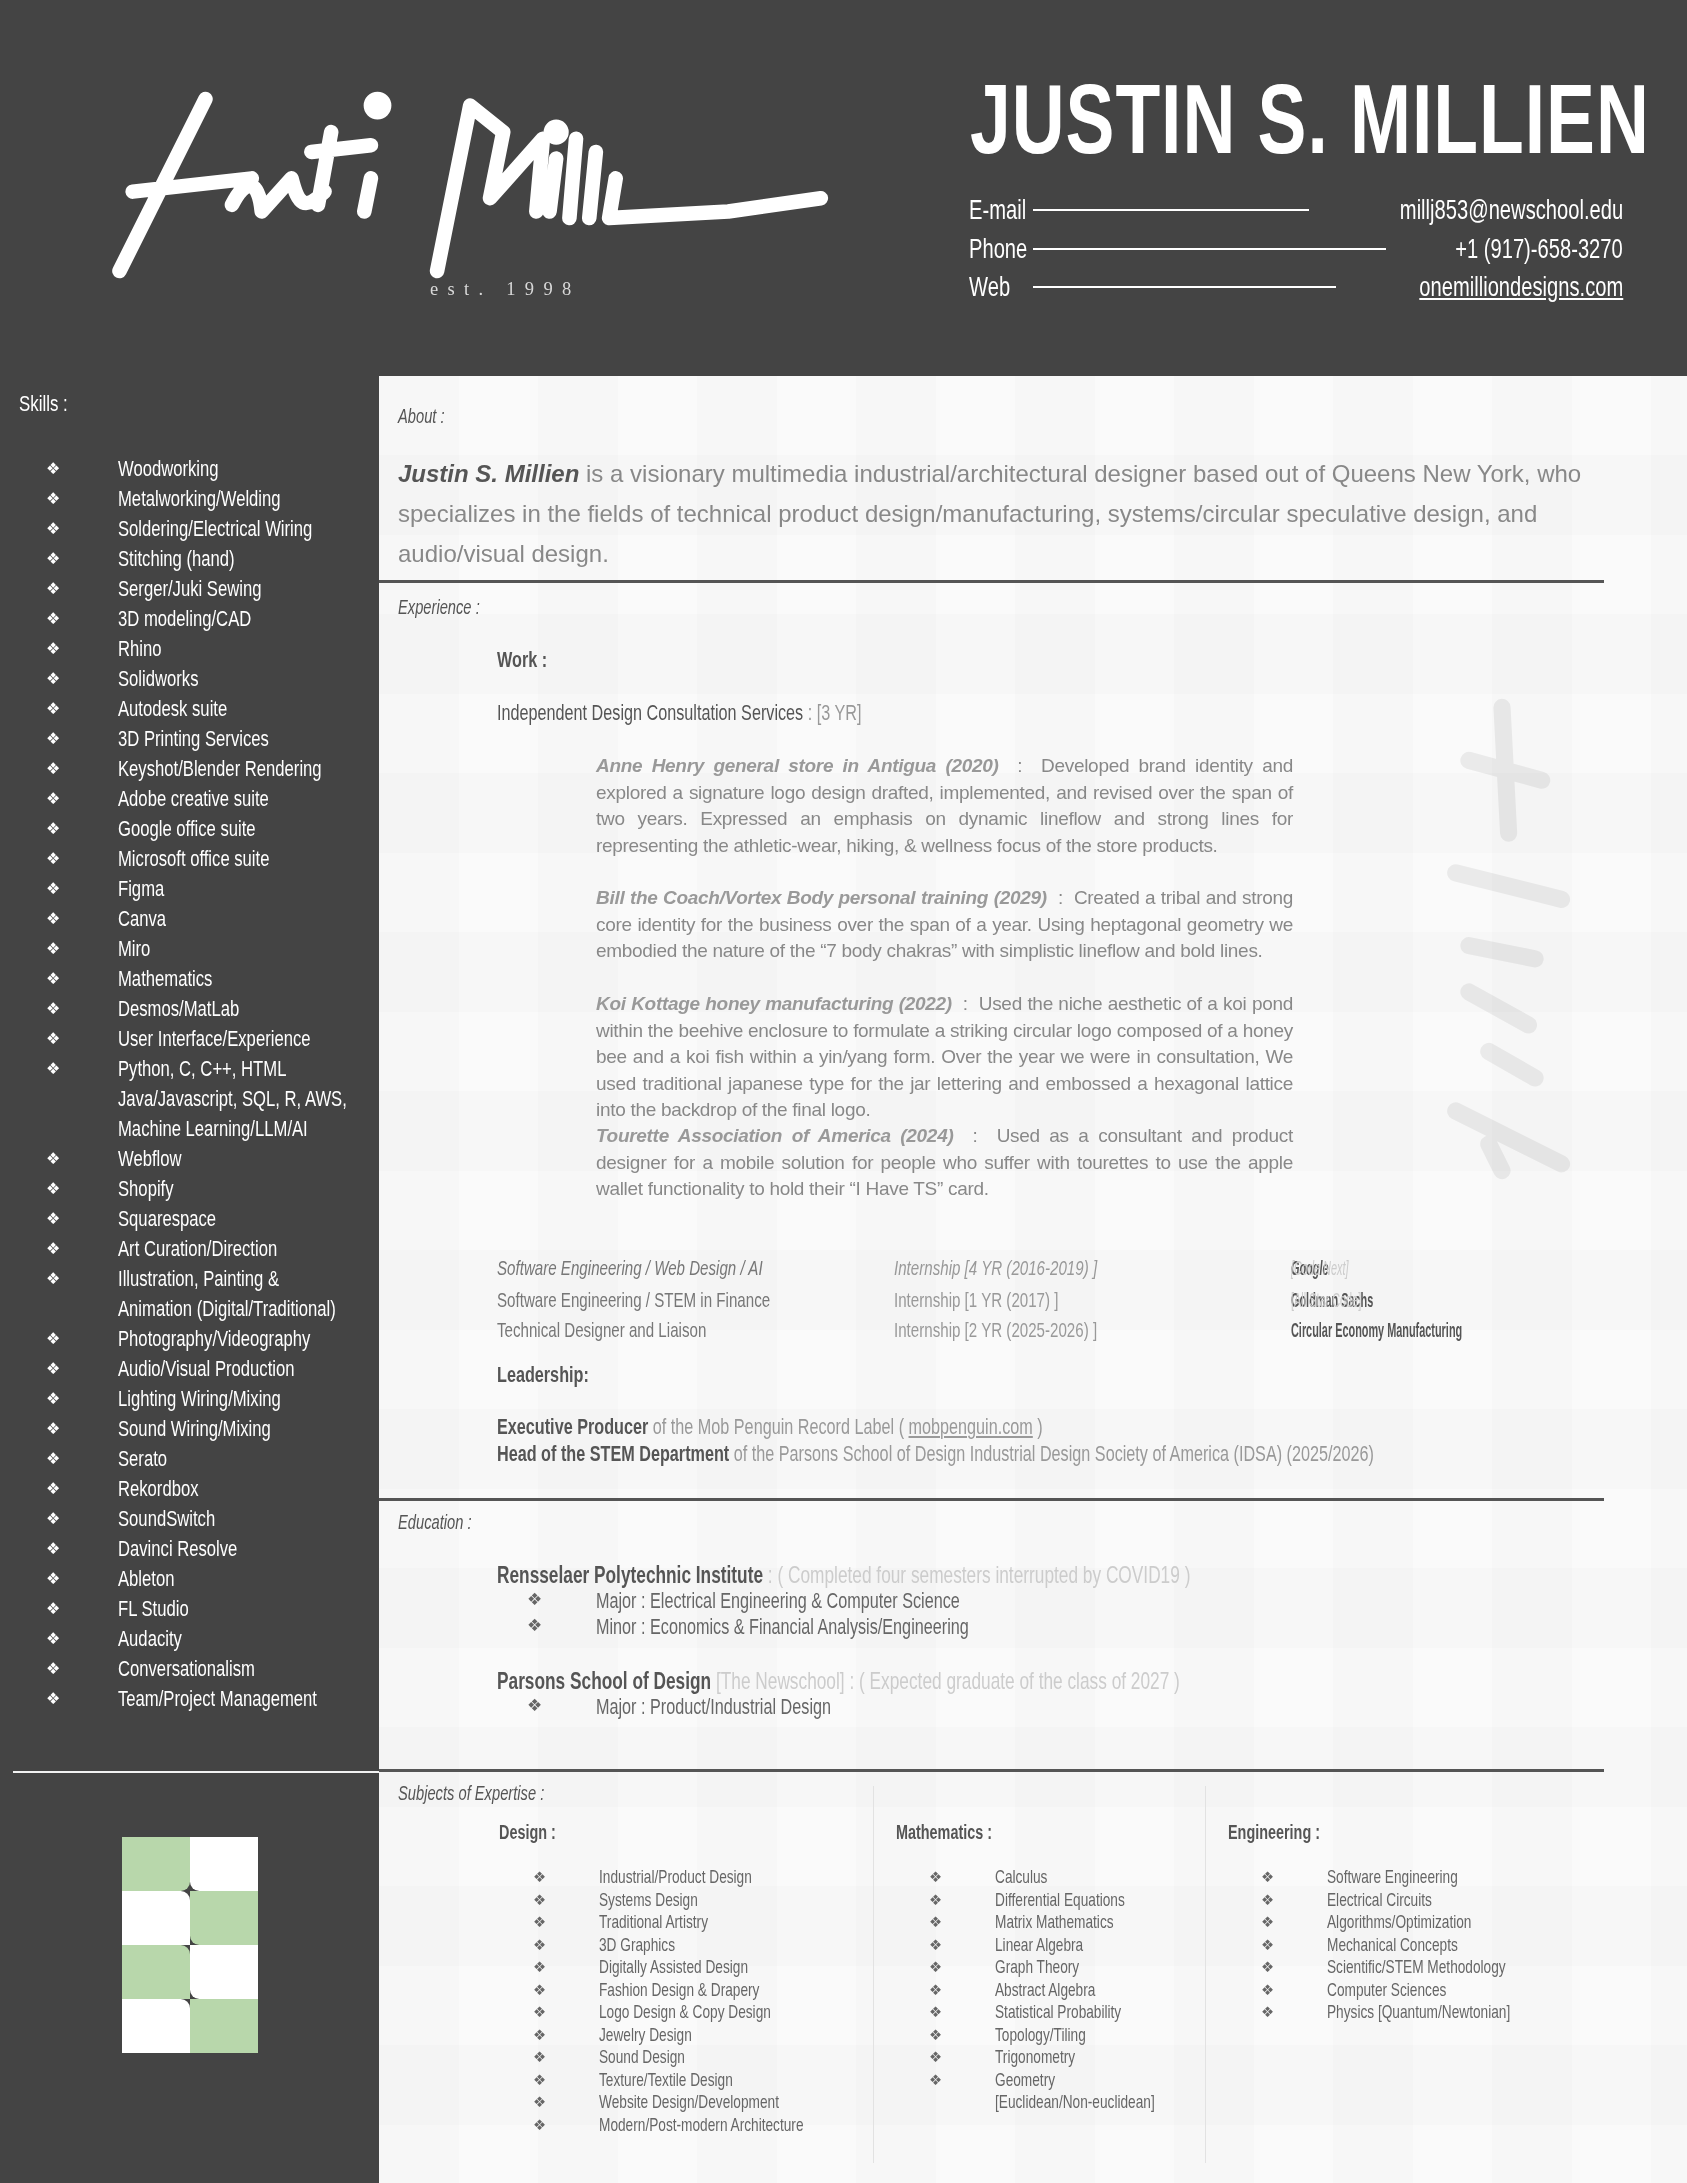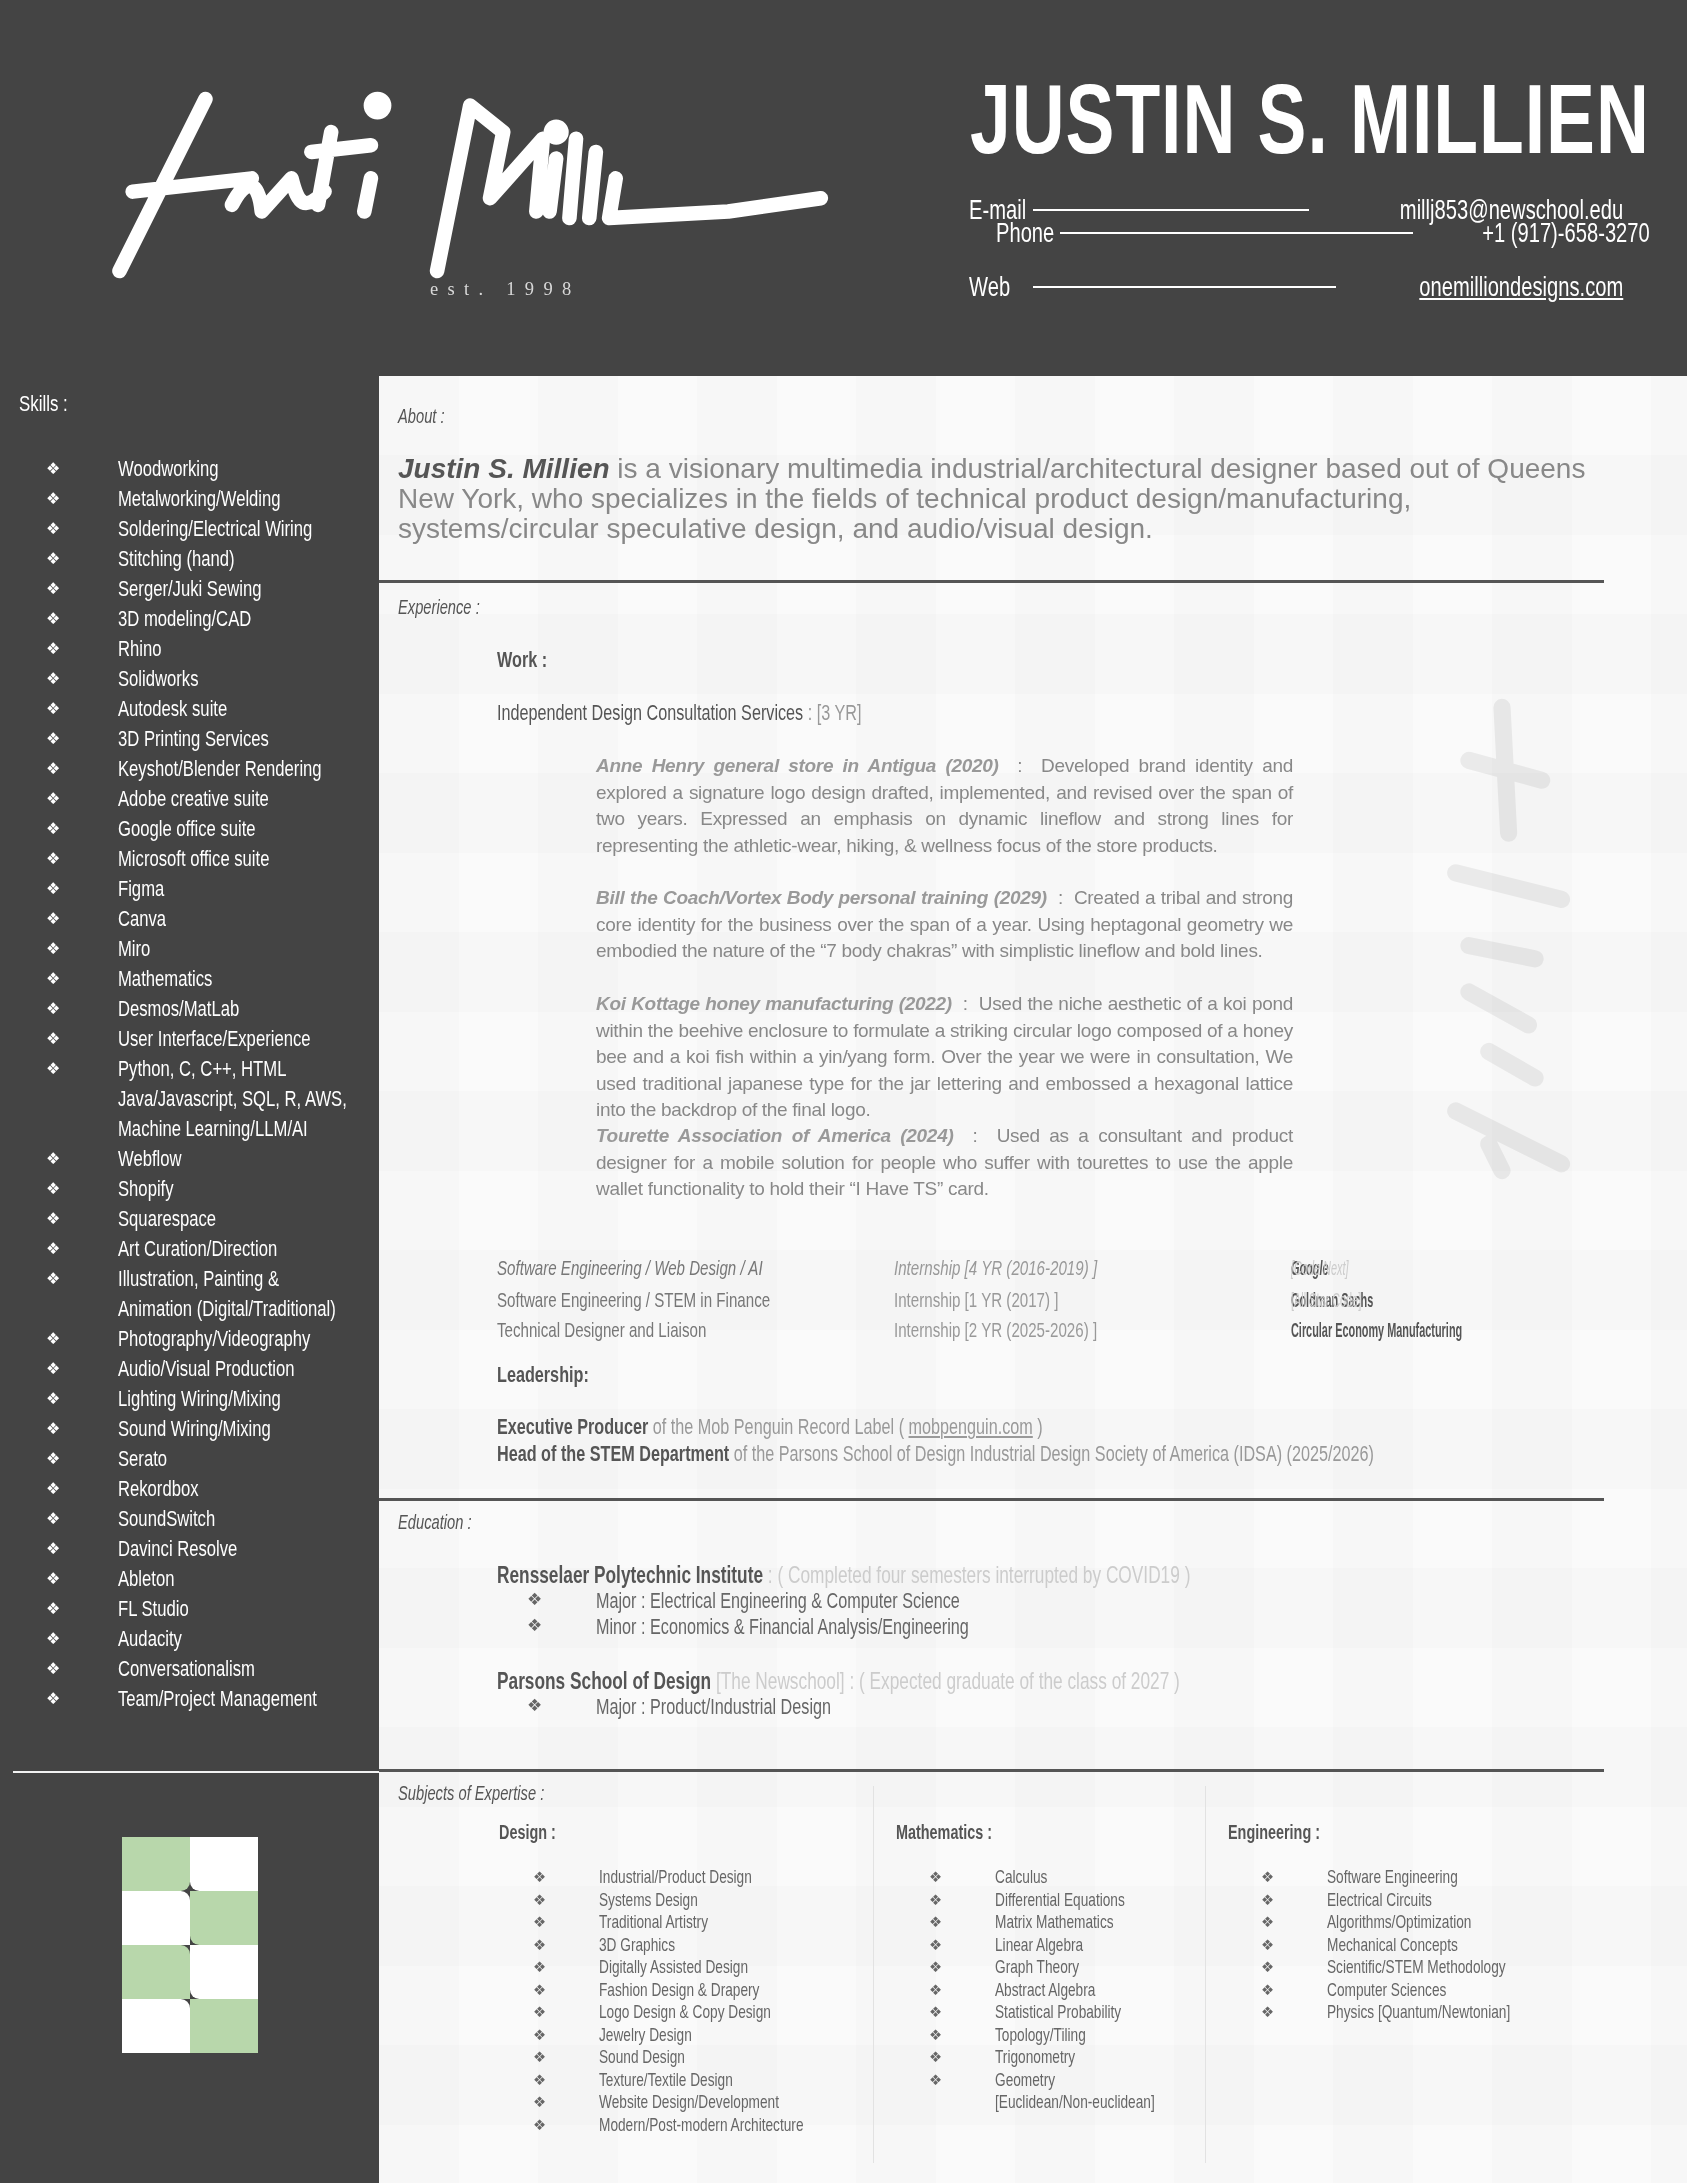--- a/index.html
+++ b/index.html
@@ -34,21 +34,21 @@
   
   .main { position: absolute; left: 379px; top: 376px; width: 1308px; height: 1807px; background: #fafafa; overflow: hidden;
     background-image:
       linear-gradient(90deg, rgba(0,0,0,0.012) 50%, transparent 50%),
       linear-gradient(0deg, rgba(0,0,0,0.012) 50%, transparent 50%);
     background-size: 159px 159px, 159px 159px; }
   .watermark { position: absolute; left: 1429px; top: 681px; width: 146px; height: 516px; opacity: 0.06; }
   .sec-label { position: absolute; color: #555; font-size: 21px; font-style: italic; transform: scaleX(0.7); transform-origin: left; white-space: nowrap; }
   .hr { position: absolute; left: 379px; width: 1225px; height: 2.6px; background: #555; }
 
-  .about-text { position: absolute; left: 398px; top: 454px; width: 1197px; color: #888; font-size: 28px; line-height: 30px; }
+  .about-text { position: absolute; left: 398px; top: 454px; width: 1197px; color: #888; font-size: 24px; line-height: 40px; }
   .about-text b { color: #555; font-style: italic; }
 
   .heading { position: absolute; color: #555; font-weight: 700; font-size: 22.5px; white-space: nowrap; transform: scaleX(0.72); transform-origin: left; }
   .job-title { position: absolute; left: 497px; top: 700px; color: #555; font-size: 22.5px; white-space: nowrap; transform: scaleX(0.72); transform-origin: left; }
   .job-title .dur { color: #999; }
 
   .proj { position: absolute; left: 596px; width: 697px; color: #888; font-size: 19px; line-height: 26.5px; text-align: justify; font-family: "Liberation Sans Narrow", "Liberation Sans", sans-serif; letter-spacing: -0.3px; }
   .proj .pt { color: #999; font-style: italic; font-weight: 700; }
 
   .intern-row { position: absolute; left: 497px; height: 26.5px; width: 1125px; font-size: 21px; color: #777; }
@@ -88,21 +88,21 @@
     </g>
   </svg>
   <div class="est">est. 1998</div>
   <div class="name">JUSTIN S. MILLIEN</div>
 
   <div class="contact" style="top:193px;">
     <span class="lbl">E-mail</span>
     <span class="rule"></span>
     <span class="val">millj853@newschool.edu</span>
   </div>
-  <div class="contact" style="top:216px;margin-left:27px;">
+  <div class="contact" style="top:232px;">
     <span class="lbl">Phone</span>
     <span class="rule"></span>
     <span class="val">+1 (917)-658-3270</span>
   </div>
   <div class="contact" style="top:270px;">
     <span class="lbl">Web</span>
     <span class="rule"></span>
     <a class="val link">onemilliondesigns.com</a>
   </div>
 </div>

